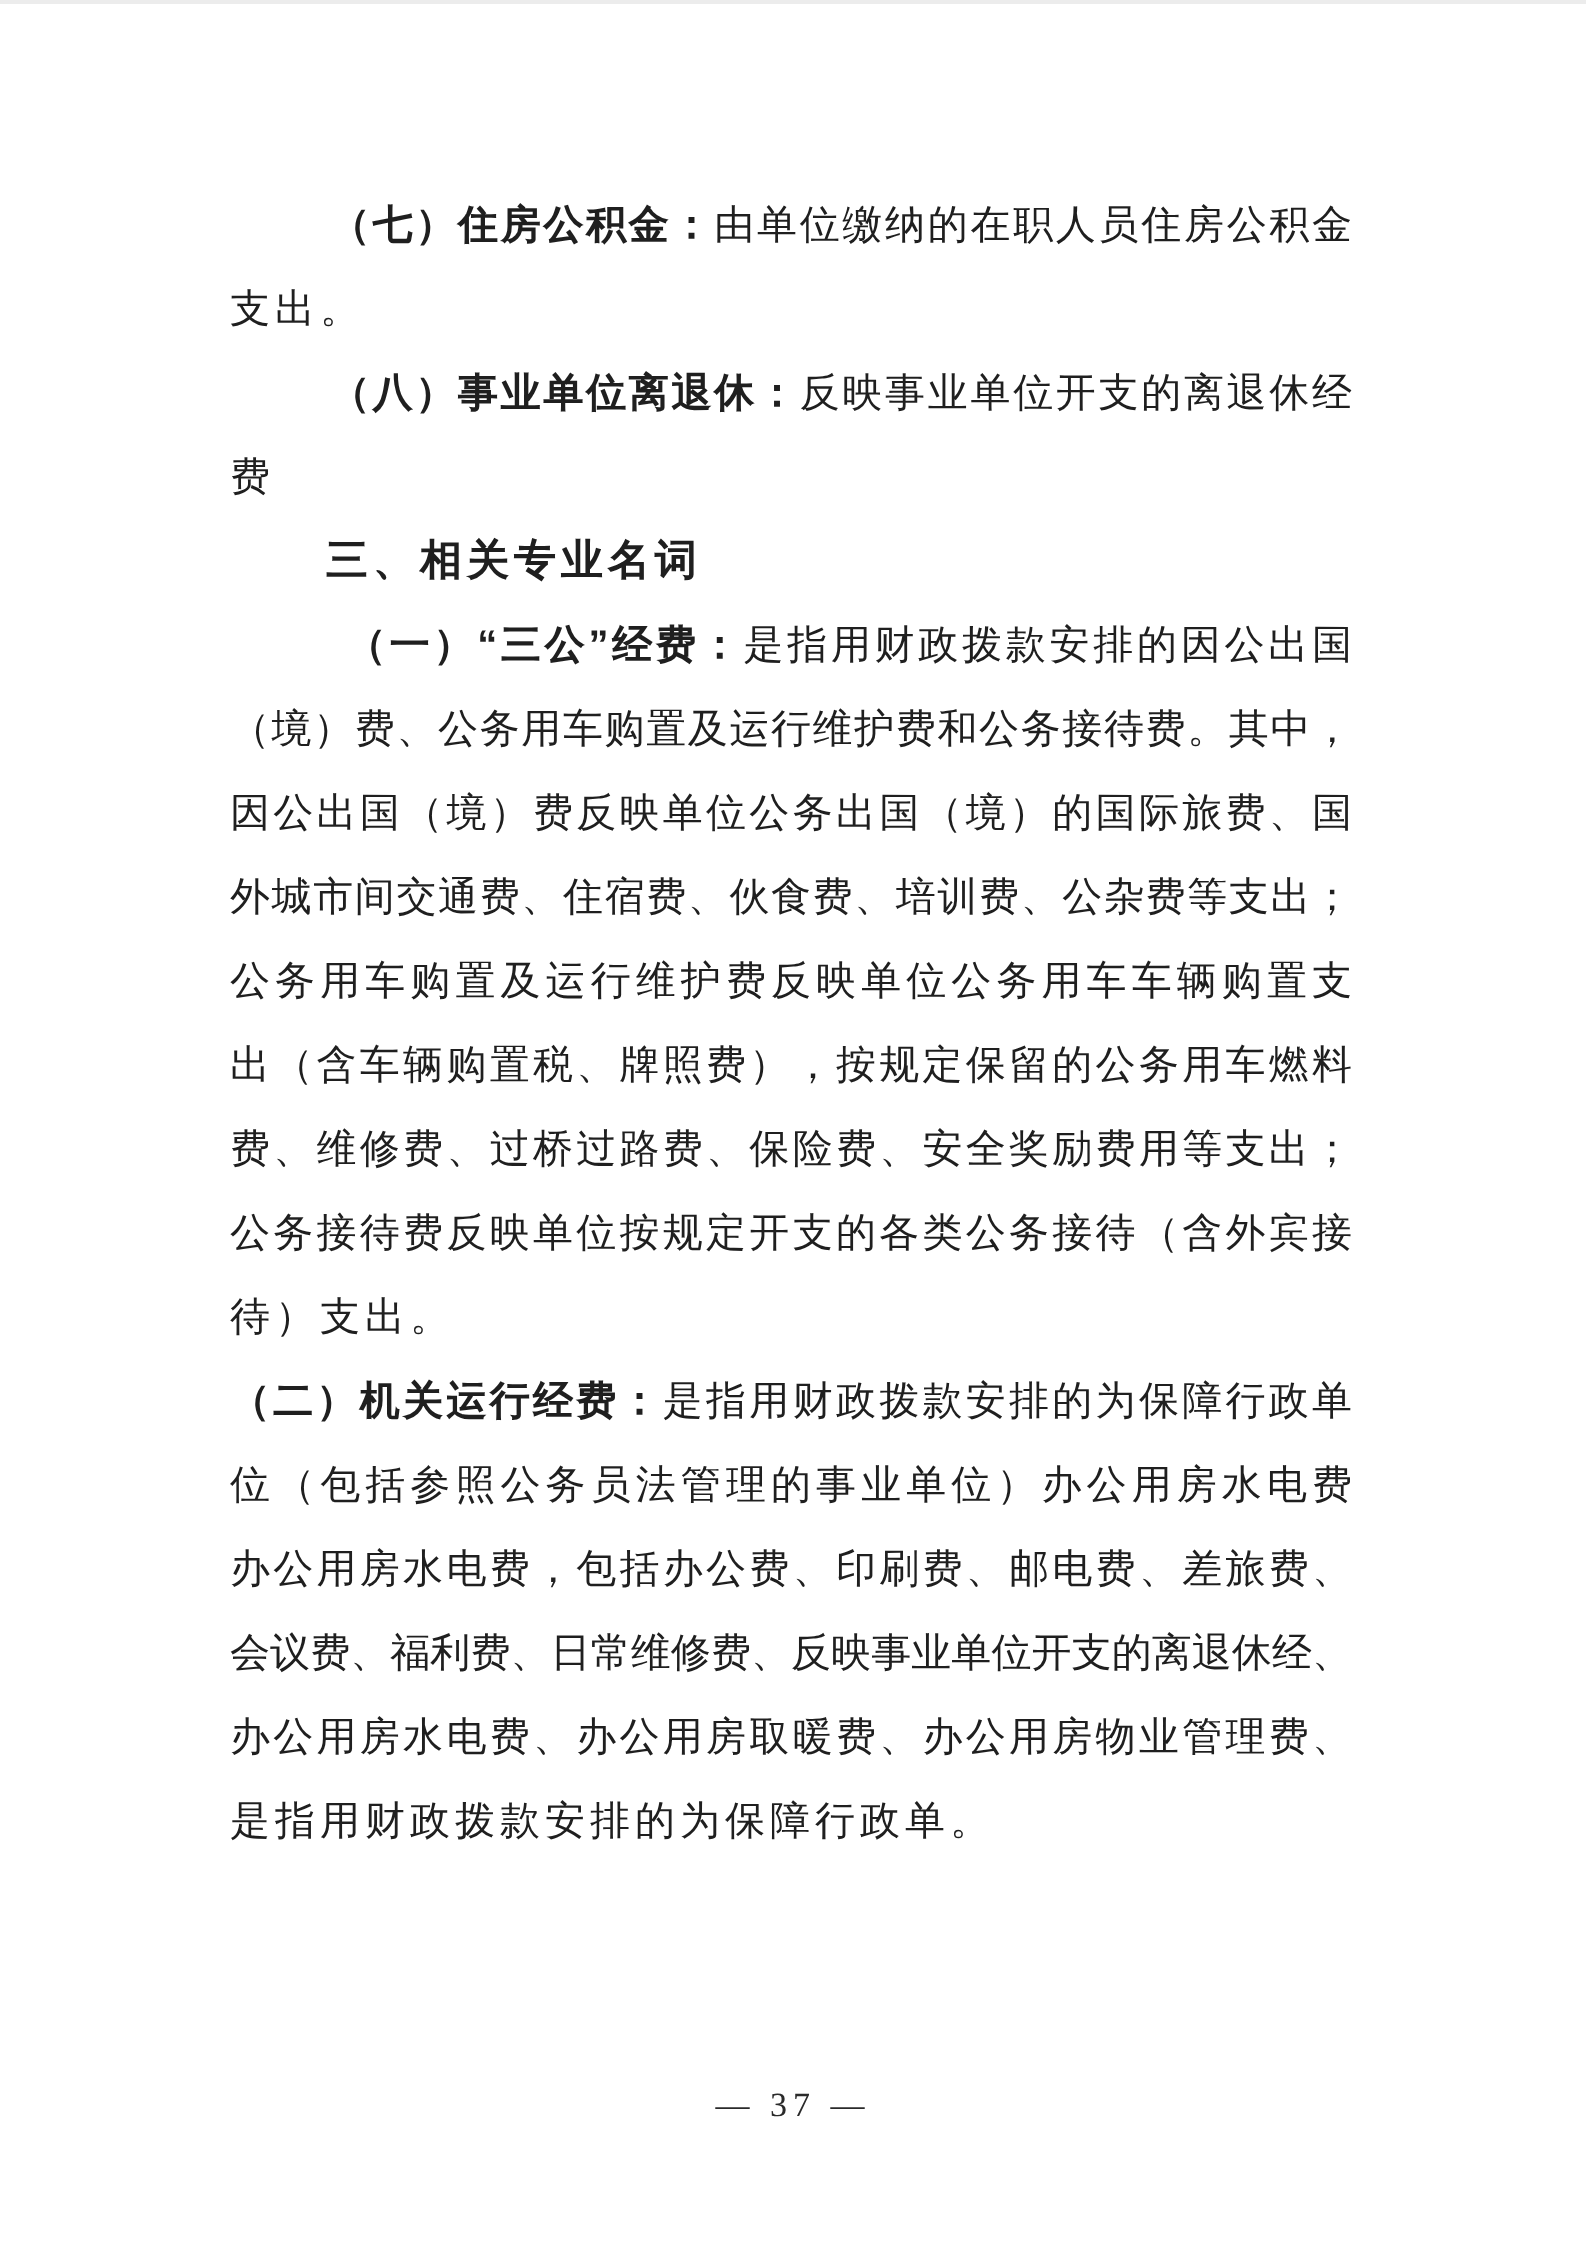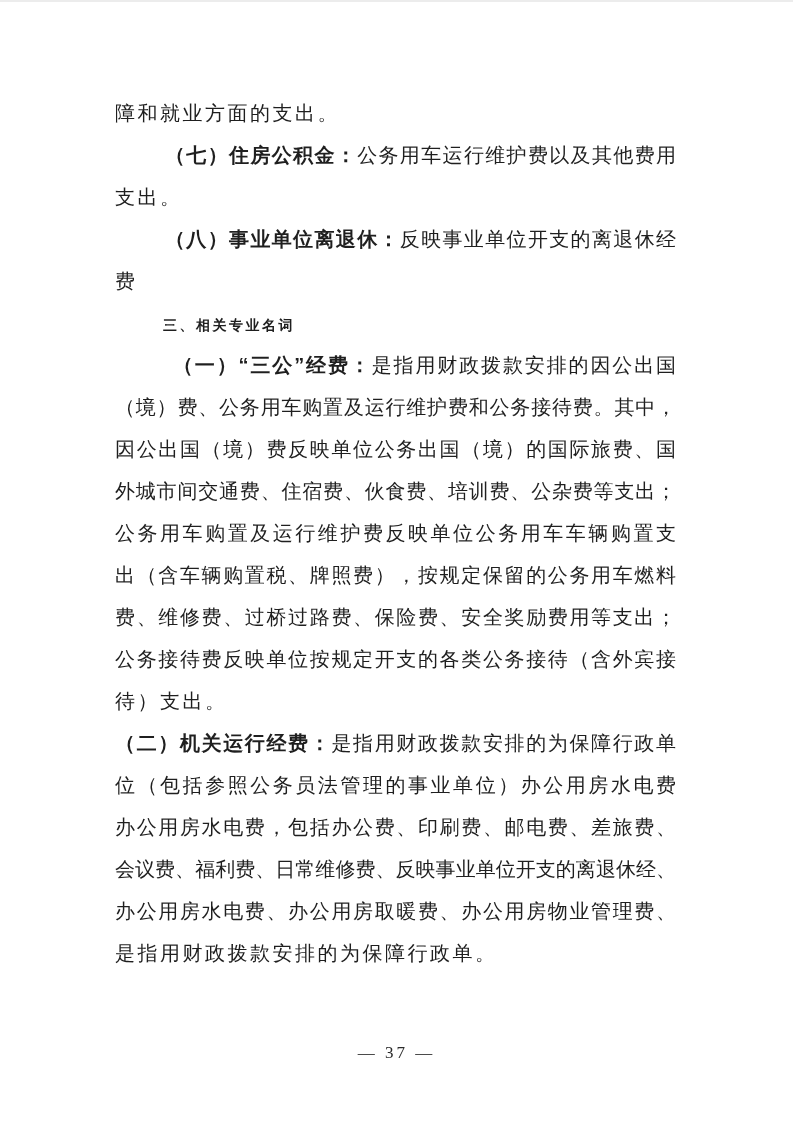--- a/index.html
+++ b/index.html
@@ -33,21 +33,21 @@
     white-space: normal;
     overflow: visible;
   }
   .line.justified {
     letter-spacing: 0;
     text-align: justify;
     text-align-last: justify;
     text-justify: inter-character;
   }
   .line.heading .seg {
-    font-size: 14px;
+    font-size: 21px;
   }
   .seg {
     color: #1f1f1f;
   }
   .seg.bold {
     font-weight: 700;
     font-family: Liberation Sans, sans-serif;
   }
   .footer {
     position: absolute;
@@ -61,22 +61,21 @@
     letter-spacing: 3px;
     color: #2a2a2a;
     font-family: "Liberation Serif", serif;
   }
 </style>
 </head>
 <body>
 
 <div class="page">
   <div class="text-body">
-      <div class="line"><span class="seg">障和就业方面的支出。</span></div>
-      <div class="line justified" style="padding-left: 50px;"><span class="seg bold">（七）住房公积金：</span><span class="seg">公务用车运行维护费以及其他费用</span></div>
+      <div class="line justified" style="padding-left: 50px;"><span class="seg bold">（七）住房公积金：</span><span class="seg">由单位缴纳的在职人员住房公积金</span></div>
       <div class="line"><span class="seg">支出。</span></div>
       <div class="line justified" style="padding-left: 50px;"><span class="seg bold">（八）事业单位离退休：</span><span class="seg">反映事业单位开支的离退休经</span></div>
       <div class="line"><span class="seg">费</span></div>
       <div class="line heading" style="padding-left: 48px;"><span class="seg bold">三、相关专业名词</span></div>
       <div class="line justified" style="padding-left: 58px;"><span class="seg bold">（一）“三公”经费：</span><span class="seg">是指用财政拨款安排的因公出国</span></div>
       <div class="line justified"><span class="seg">（境）费、公务用车购置及运行维护费和公务接待费。其中，</span></div>
       <div class="line justified"><span class="seg">因公出国（境）费反映单位公务出国（境）的国际旅费、国</span></div>
       <div class="line justified"><span class="seg">外城市间交通费、住宿费、伙食费、培训费、公杂费等支出；</span></div>
       <div class="line justified"><span class="seg">公务用车购置及运行维护费反映单位公务用车车辆购置支</span></div>
       <div class="line justified"><span class="seg">出（含车辆购置税、牌照费），按规定保留的公务用车燃料</span></div>

